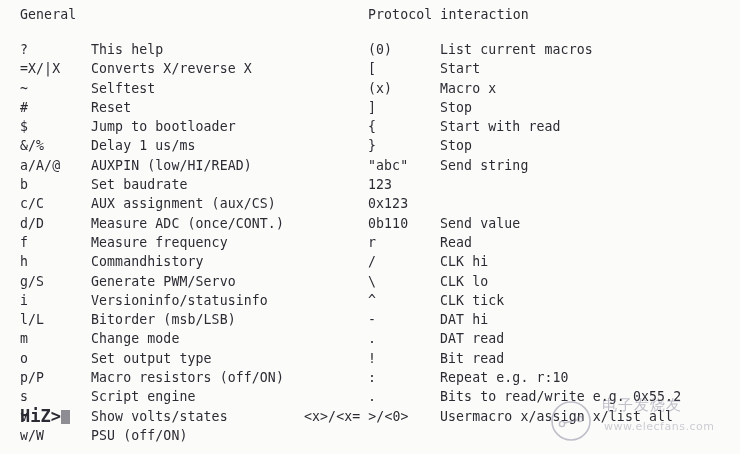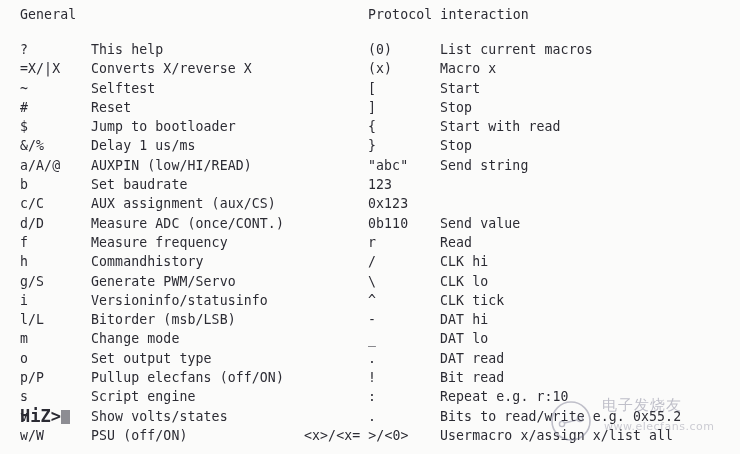--- a/index.html
+++ b/index.html
@@ -163,49 +163,48 @@
       <div class="row"><span class="key left-key">b</span><span class="desc">Set baudrate</span></div>
       <div class="row"><span class="key left-key">c/C</span><span class="desc">AUX assignment (aux/CS)</span></div>
       <div class="row"><span class="key left-key">d/D</span><span class="desc">Measure ADC (once/CONT.)</span></div>
       <div class="row"><span class="key left-key">f</span><span class="desc">Measure frequency</span></div>
       <div class="row"><span class="key left-key">h</span><span class="desc">Commandhistory</span></div>
       <div class="row"><span class="key left-key">g/S</span><span class="desc">Generate PWM/Servo</span></div>
       <div class="row"><span class="key left-key">i</span><span class="desc">Versioninfo/statusinfo</span></div>
       <div class="row"><span class="key left-key">l/L</span><span class="desc">Bitorder (msb/LSB)</span></div>
       <div class="row"><span class="key left-key">m</span><span class="desc">Change mode</span></div>
       <div class="row"><span class="key left-key">o</span><span class="desc">Set output type</span></div>
-      <div class="row"><span class="key left-key">p/P</span><span class="desc">Pullup elecfans (off/ON)</span></div>
+      <div class="row"><span class="key left-key">p/P</span><span class="desc">Macro resistors (off/ON)</span></div>
       <div class="row"><span class="key left-key">s</span><span class="desc">Script engine</span></div>
       <div class="row"><span class="key left-key">v</span><span class="desc">Show volts/states</span></div>
       <div class="row"><span class="key left-key">w/W</span><span class="desc">PSU (off/ON)</span></div>
     </div>
   </div>
 
   <div class="col col-right">
     <div class="section-title">Protocol interaction</div>
     <div class="rule">
       
     </div>
     <div class="rows">
       <div class="row"><span class="key right-key">(0)</span><span class="desc">List current macros</span></div>
+      <div class="row"><span class="key right-key">[</span><span class="desc">Start</span></div>
       <div class="row"><span class="key right-key">(x)</span><span class="desc">Macro x</span></div>
-      <div class="row"><span class="key right-key">[</span><span class="desc">Start</span></div>
       <div class="row"><span class="key right-key">]</span><span class="desc">Stop</span></div>
       <div class="row"><span class="key right-key">{</span><span class="desc">Start with read</span></div>
       <div class="row"><span class="key right-key">}</span><span class="desc">Stop</span></div>
       <div class="row"><span class="key right-key">"abc"</span><span class="desc">Send string</span></div>
       <div class="row"><span class="key right-key">123</span><span class="desc"></span></div>
       <div class="row"><span class="key right-key">0x123</span><span class="desc"></span></div>
       <div class="row"><span class="key right-key">0b110</span><span class="desc">Send value</span></div>
       <div class="row"><span class="key right-key">r</span><span class="desc">Read</span></div>
       <div class="row"><span class="key right-key">/</span><span class="desc">CLK hi</span></div>
       <div class="row"><span class="key right-key">\</span><span class="desc">CLK lo</span></div>
       <div class="row"><span class="key right-key">^</span><span class="desc">CLK tick</span></div>
       <div class="row"><span class="key right-key">-</span><span class="desc">DAT hi</span></div>
-      <div class="row"><span class="key right-key">_</span><span class="desc">DAT lo</span></div>
       <div class="row"><span class="key right-key">.</span><span class="desc">DAT read</span></div>
       <div class="row"><span class="key right-key">!</span><span class="desc">Bit read</span></div>
       <div class="row"><span class="key right-key">:</span><span class="desc">Repeat e.g. r:10</span></div>
       <div class="row"><span class="key right-key">.</span><span class="desc">Bits to read/write e.g. 0x55.2</span></div>
       <div class="row wide-key-row"><span class="key right-key overflow-key">&lt;x&gt;/&lt;x= &gt;/&lt;0&gt;</span><span class="key right-key"></span><span class="desc">Usermacro x/assign x/list all</span></div>
     </div>
   </div>
 
   <div class="prompt-line"><span>HiZ&gt;</span><span class="cursor"></span></div>
 

